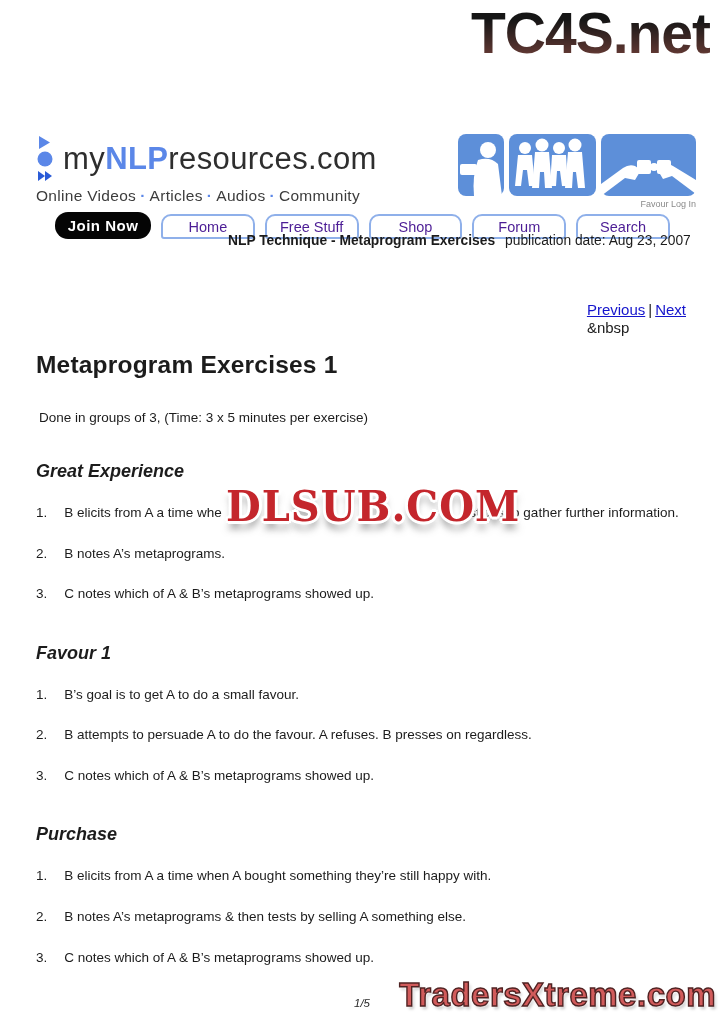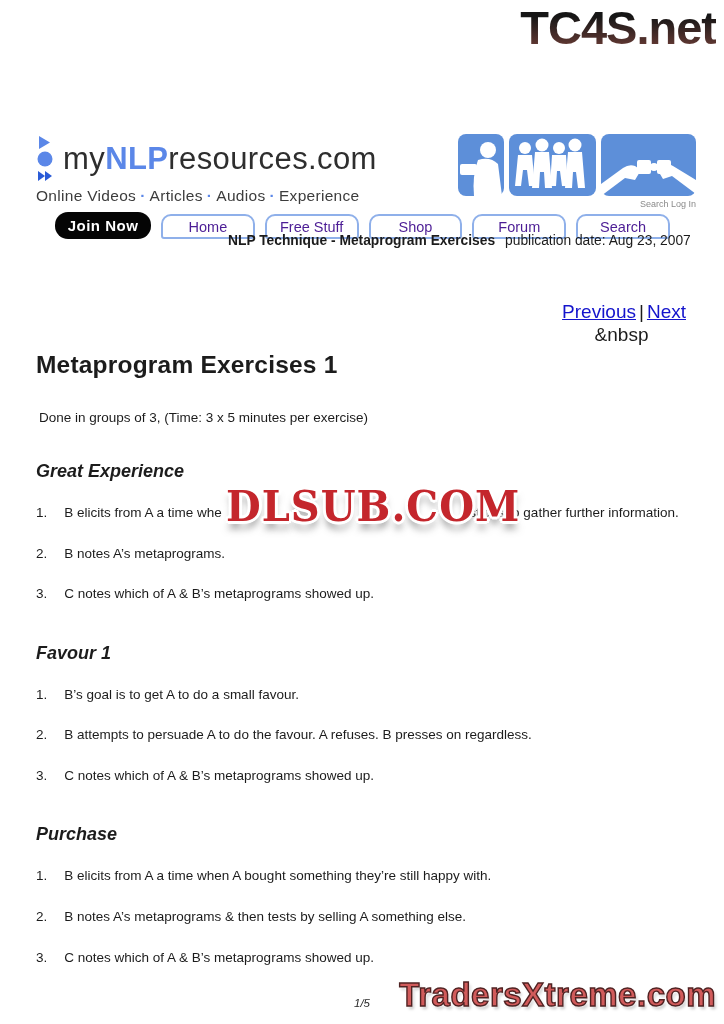--- a/index.html
+++ b/index.html
@@ -5,22 +5,22 @@
   * { margin:0; padding:0; box-sizing:border-box; }
   html,body { background:#ffffff; }
   .page {
     position:relative; width:724px; height:1024px; margin:0 auto;
     background:#ffffff; overflow:hidden;
     font-family:"Liberation Sans", sans-serif; color:#1c1c1c;
   }
 
   
   .tc4s {
-    position:absolute; top:0px; right:8px;
-    font-size:47px; font-weight:800; letter-spacing:-1px;
+    position:absolute; top:0px; right:14px;
+    font-size:57px; font-weight:800; letter-spacing:-1px;
     background:linear-gradient(180deg,#161616 30%,#5a3530 78%,#96655c 100%);
     -webkit-background-clip:text; background-clip:text; color:transparent;
   }
 
   
   .header { position:absolute; top:134px; left:36px; right:28px; display:flex; justify-content:space-between; }
   .logo-block { width:352px; }
   .logo-row { display:flex; align-items:center; }
   .logo-mark { width:24px; height:50px; margin-right:3px; flex:none; }
   .logo-text { font-size:31px; letter-spacing:0.4px; color:#2e2e2e; white-space:nowrap; }
@@ -45,21 +45,21 @@
     flex:1; height:25px; margin-left:10px; background:#ffffff; color:#4c1d95;
     border:2px solid #8fb0ea; border-radius:10px 10px 3px 3px; font-size:14.5px;
     display:flex; align-items:center; justify-content:center; cursor:pointer;
   }
 
   .article-head { position:absolute; top:233px; left:228px; font-size:13.8px; white-space:nowrap; }
   .article-head .bold { font-weight:bold; }
   .article-head .pub { margin-left:10px; }
 
   
-  .pager { position:absolute; top:301px; right:38px; text-align:center; font-size:19px; }
+  .pager { position:absolute; top:301px; right:38px; text-align:left; font-size:15px; }
   .pager a { color:#1414cc; text-decoration:underline; cursor:pointer; }
   .pager .sep { color:#1c1c1c; padding:0 3px; }
   .pager .nbsp { margin-top:1px; padding-right:5px; color:#1c1c1c; }
 
   
   .content { position:absolute; top:351px; left:36px; right:36px; font-size:13.5px; }
   .content h1 { font-size:24.5px; font-weight:bold; letter-spacing:0.2px; }
   .intro { margin:31px 0 0 3px; }
   .sec-heading { font-weight:bold; font-style:italic; margin-top:39px; font-size:18px; }
   .sec-heading.first { margin-top:36px; }
@@ -98,21 +98,21 @@
     <div class="logo-block">
       <div class="logo-row">
         <svg class="logo-mark" viewBox="0 0 24 50">
           <polygon points="3,2 14,8.5 3,15" fill="#5b87e8"></polygon>
           <circle cx="9" cy="25" r="7.5" fill="#5b87e8"></circle>
           <polygon points="2,37 9,42 2,47" fill="#2a5bd7"></polygon>
           <polygon points="9,37 16,42 9,47" fill="#2a5bd7"></polygon>
         </svg>
         <div class="logo-text"><span>my</span><span class="hl">NLP</span><span>resources.com</span></div>
       </div>
-      <div class="tagline"><span>Online Videos</span><span class="dot">·</span><span>Articles</span><span class="dot">·</span><span>Audios</span><span class="dot">·</span><span>Experience</span></div>
+      <div class="tagline"><span>Online Videos</span><span class="dot">·</span><span>Articles</span><span class="dot">·</span><span>Audios</span><span class="dot">·</span><span>Community</span></div>
     </div>
 
     <div class="header-right">
       <div class="images-row">
         <div class="himg" style="width:46px">
           <svg viewBox="0 0 46 62">
             <circle cx="30" cy="16" r="8" fill="#fff"></circle>
             <path d="M20,26 Q32,22 40,30 L44,62 L16,62 Q14,42 20,26 Z" fill="#fff"></path>
             <rect x="2" y="30" width="17" height="11" rx="2" fill="#fff"></rect>
             <rect x="19" y="32" width="5" height="7" fill="#fff"></rect>
@@ -137,21 +137,21 @@
             <g fill="#fff">
               <path d="M0,50 L22,34 Q28,30 34,32 L40,36 L34,46 L24,44 L0,62 Z"></path>
               <rect x="36" y="26" width="14" height="14" rx="2"></rect>
               <circle cx="53" cy="33" r="4"></circle>
               <rect x="56" y="26" width="14" height="14" rx="2"></rect>
               <path d="M95,46 L72,32 Q66,28 60,31 L56,35 L62,45 L71,42 L95,60 Z"></path>
             </g>
           </svg>
         </div>
       </div>
-      <div class="members">Search Log In</div>
+      <div class="members">Favour Log In</div>
     </div>
   </div>
 
   <div class="navbar">
     <div class="join">Join Now</div>
     <div class="tab">Home</div>
     <div class="tab">Free Stuff</div>
     <div class="tab">Shop</div>
     <div class="tab">Forum</div>
     <div class="tab">Search</div>

